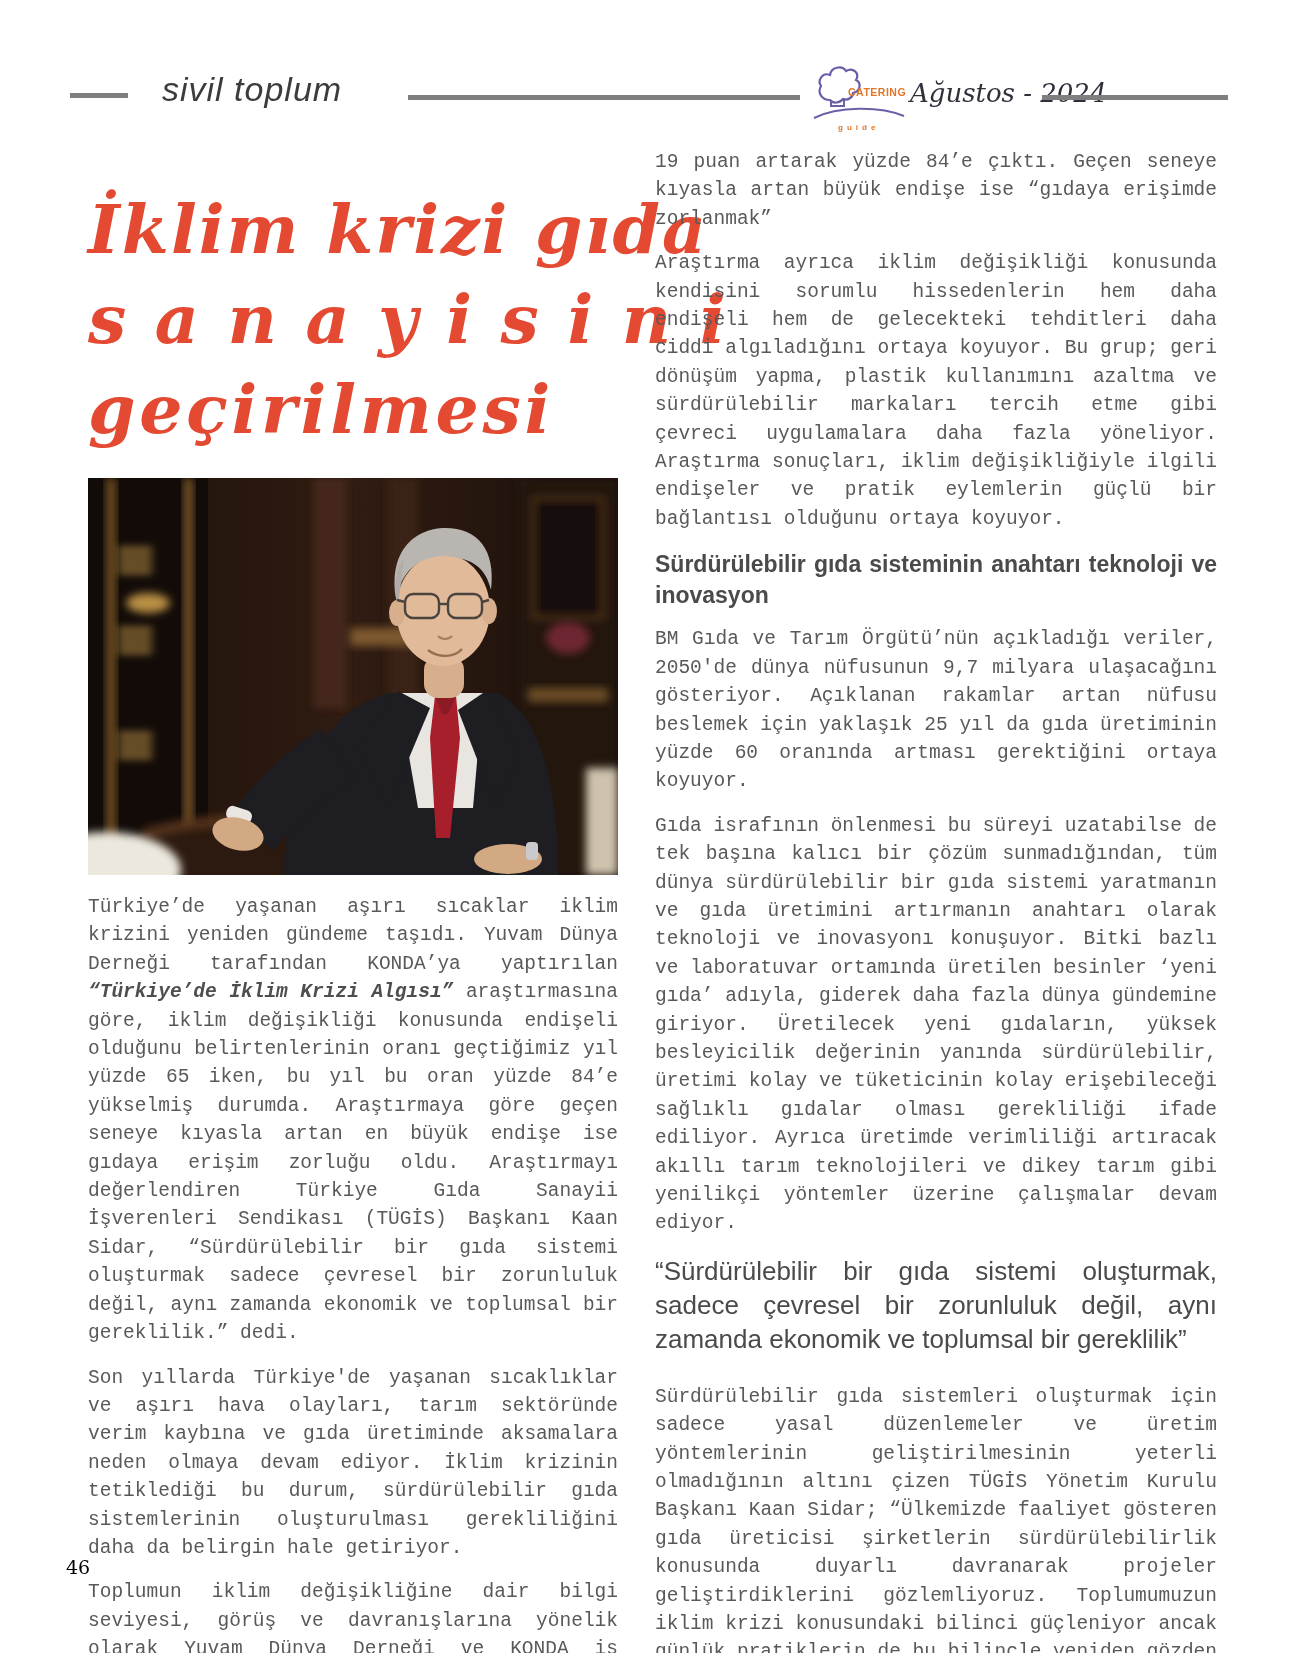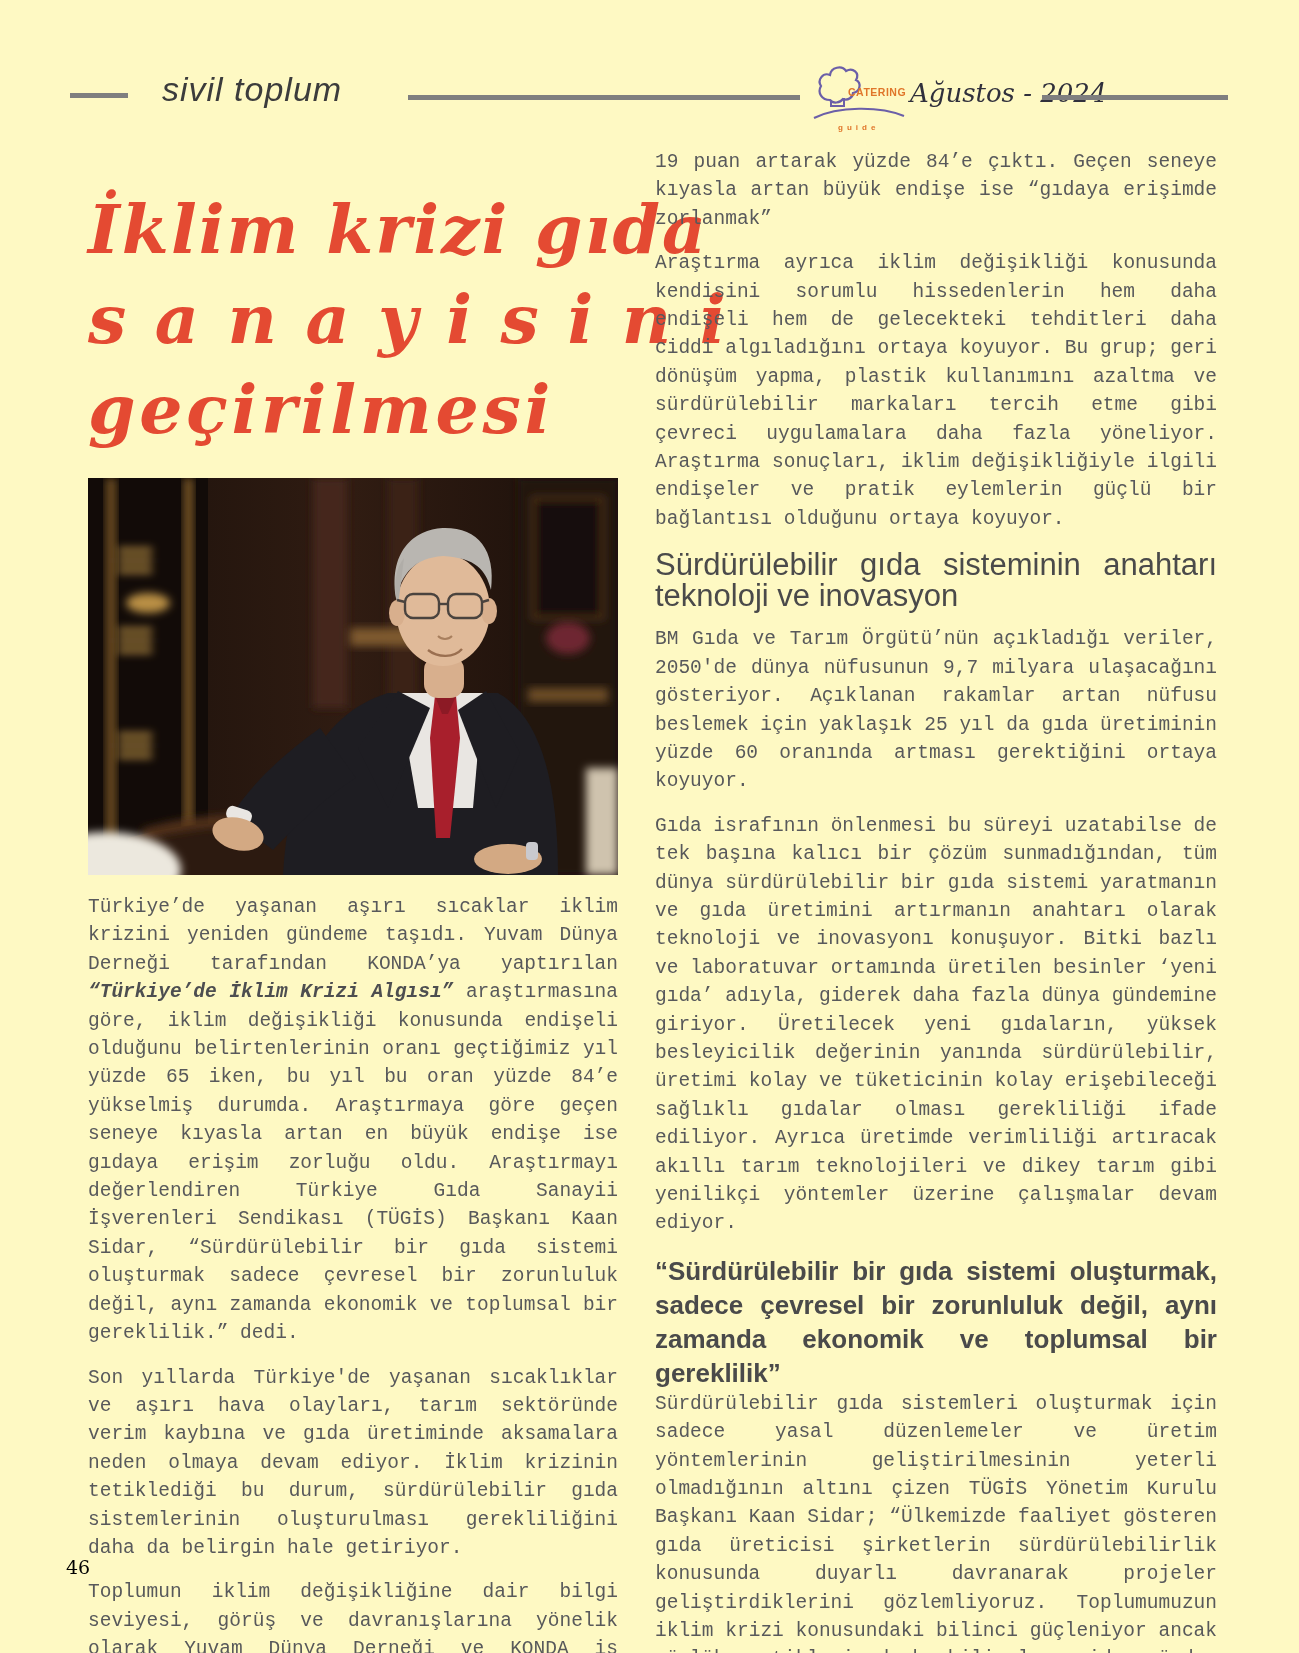--- a/index.html
+++ b/index.html
@@ -1,17 +1,17 @@
 <!DOCTYPE html>
 <html lang="tr"><head>
 <meta charset="utf-8">
 <style>
   html,body{margin:0;padding:0;background:#e9e9e9;}
   #page{
-    position:relative;width:1299px;height:1653px;background:#fef9c3;
+    position:relative;width:1299px;height:1653px;background:#ffffff;
     margin:0 auto;overflow:hidden;
     font-family:"Liberation Sans",sans-serif;
   }
   
   .rule{position:absolute;height:5px;background:#7f7f7f;}
   #rule-left{left:70px;top:93px;width:58px;}
   #rule-mid{left:408px;top:95px;width:392px;}
   #rule-right{left:1042px;top:95px;width:186px;}
   #section-label{
     position:absolute;left:162px;top:70px;
@@ -34,24 +34,24 @@
   #title-line-1{font-size:68px;letter-spacing:2px;}
   #title-line-2{font-size:68px;letter-spacing:0.42em;}
   #title-line-3{font-size:68px;letter-spacing:0.055em;}
   
   #portrait{position:absolute;left:0;top:478px;width:530px;height:397px;
     background:#23160f;overflow:hidden;}
   
   .body-copy{font-size:19.5px;line-height:28.4px;color:#58595b;
     text-align:justify;}
   .body-copy p{margin:0 0 16px 0;font-family:Liberation Mono, monospace;}
-  .col-heading{font-size:31px;line-height:31px;color:#4a4a4a;
-    margin:6px 0 14px 0;font-weight:400;text-align:justify;}
+  .col-heading{font-size:23px;line-height:31px;color:#4a4a4a;
+    margin:6px 0 14px 0;font-weight:700;text-align:justify;}
   .quote-heading{font-size:26px;line-height:34px;color:#4a4a4a;
-    margin:6px 0 0 0;font-weight:700;text-align:justify;}
+    margin:6px 0 27px 0;font-weight:400;text-align:justify;}
   #left-text{position:absolute;left:0;top:893px;width:530px;}
   .hl{font-weight:bold;font-style:italic;color:#4d4e50;}
   #page-number{
     position:absolute;left:66px;top:1556px;
     font-family:"DejaVu Serif",serif;font-size:19px;color:#55555
     5;}
 </style>
 </head>
 <body>
 

